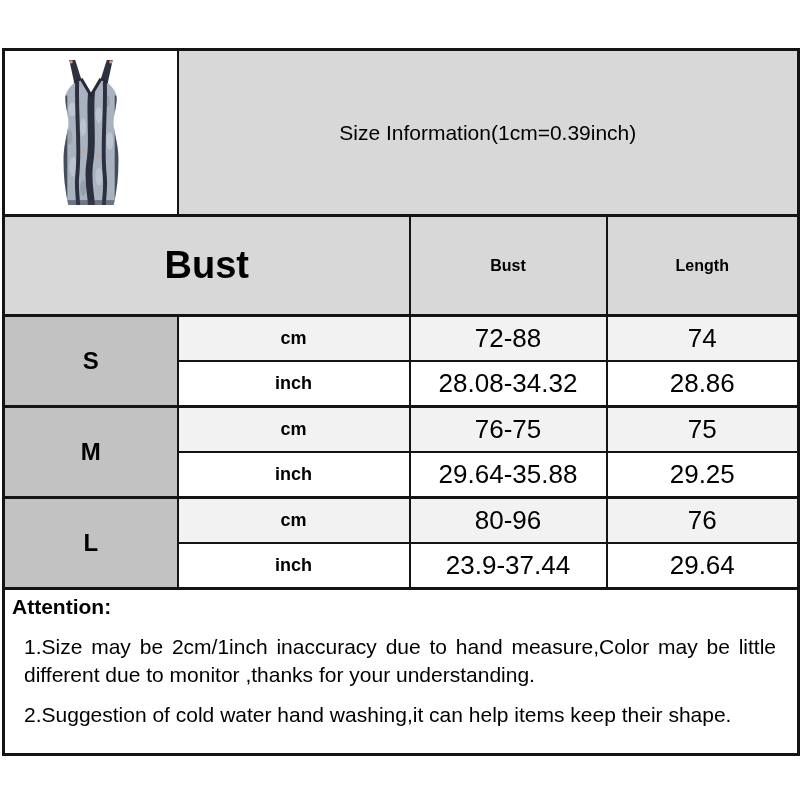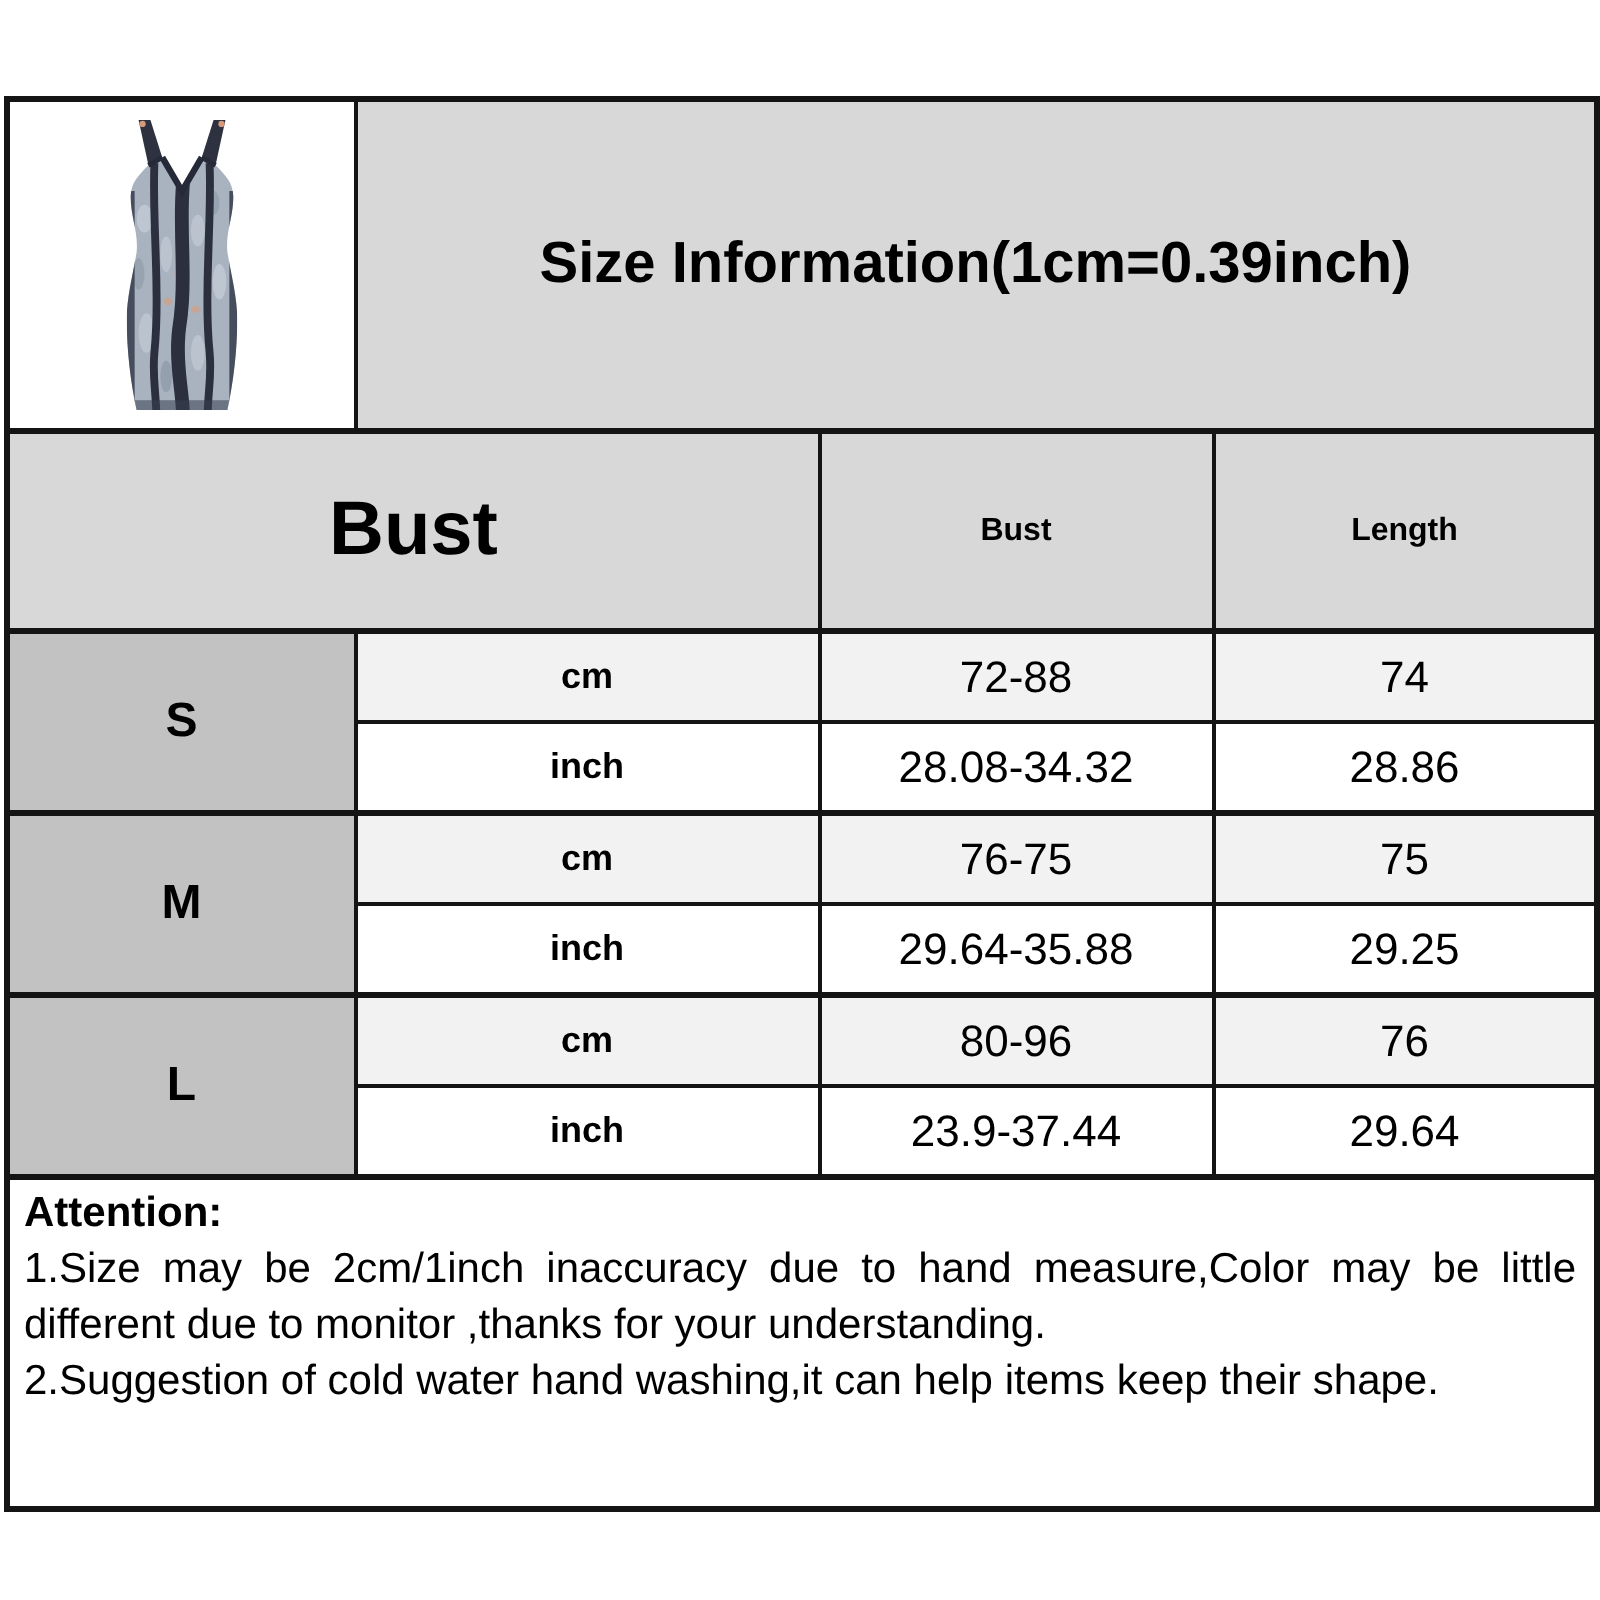--- a/index.html
+++ b/index.html
@@ -39,56 +39,56 @@
     height: 163px;
   }
   .img-cell .img-wrap {
     display: flex;
     align-items: center;
     justify-content: center;
     height: 100%;
   }
   .title-cell {
     background: var(--title-bg, #d8d8d8);
-    font-size: 29px;
-    font-weight: bold;
+    font-size: 21px;
+    font-weight: normal;
     letter-spacing: 0px;
   }
   .header-row td {
     background: var(--header-bg, #d8d8d8);
     height: 97px;
     font-weight: bold;
   }
   .h-size { font-size: 38px; }
   .h-col  { font-size: 16px; }
 
   .size-label {
     background: var(--size-label-bg, #c2c2c2);
     font-size: 24px;
     font-weight: bold;
   }
   tr.cm-row  td { height: 43px; }
   tr.inch-row td { height: 43px; }
   tr.cm-row  .data-bg { background: var(--cm-row-bg, #f2f2f2); }
   tr.inch-row .data-bg { background: var(--inch-row-bg, #ffffff); }
   .unit-cell { font-size: 18px; font-weight: bold; }
-  .val-cell  { font-size: 22px; font-weight: normal; }
+  .val-cell  { font-size: 26px; font-weight: normal; }
 
   .attention-cell {
     height: 160px;
     text-align: left;
     vertical-align: top;
     background: #ffffff;
     padding: 3px 9px 0 7px;
     font-size: 21px;
     line-height: 28px;
   }
   .attention-cell .att-heading { font-weight: bold; }
   .attention-cell p {
-    margin: 0;
+    margin: 12px;
     text-align: justify;
   }
   .dress-svg { display: block; }
 </style>
 </head>
 <body>
 
 <div class="page">
   <table class="size-chart">
     <colgroup>

